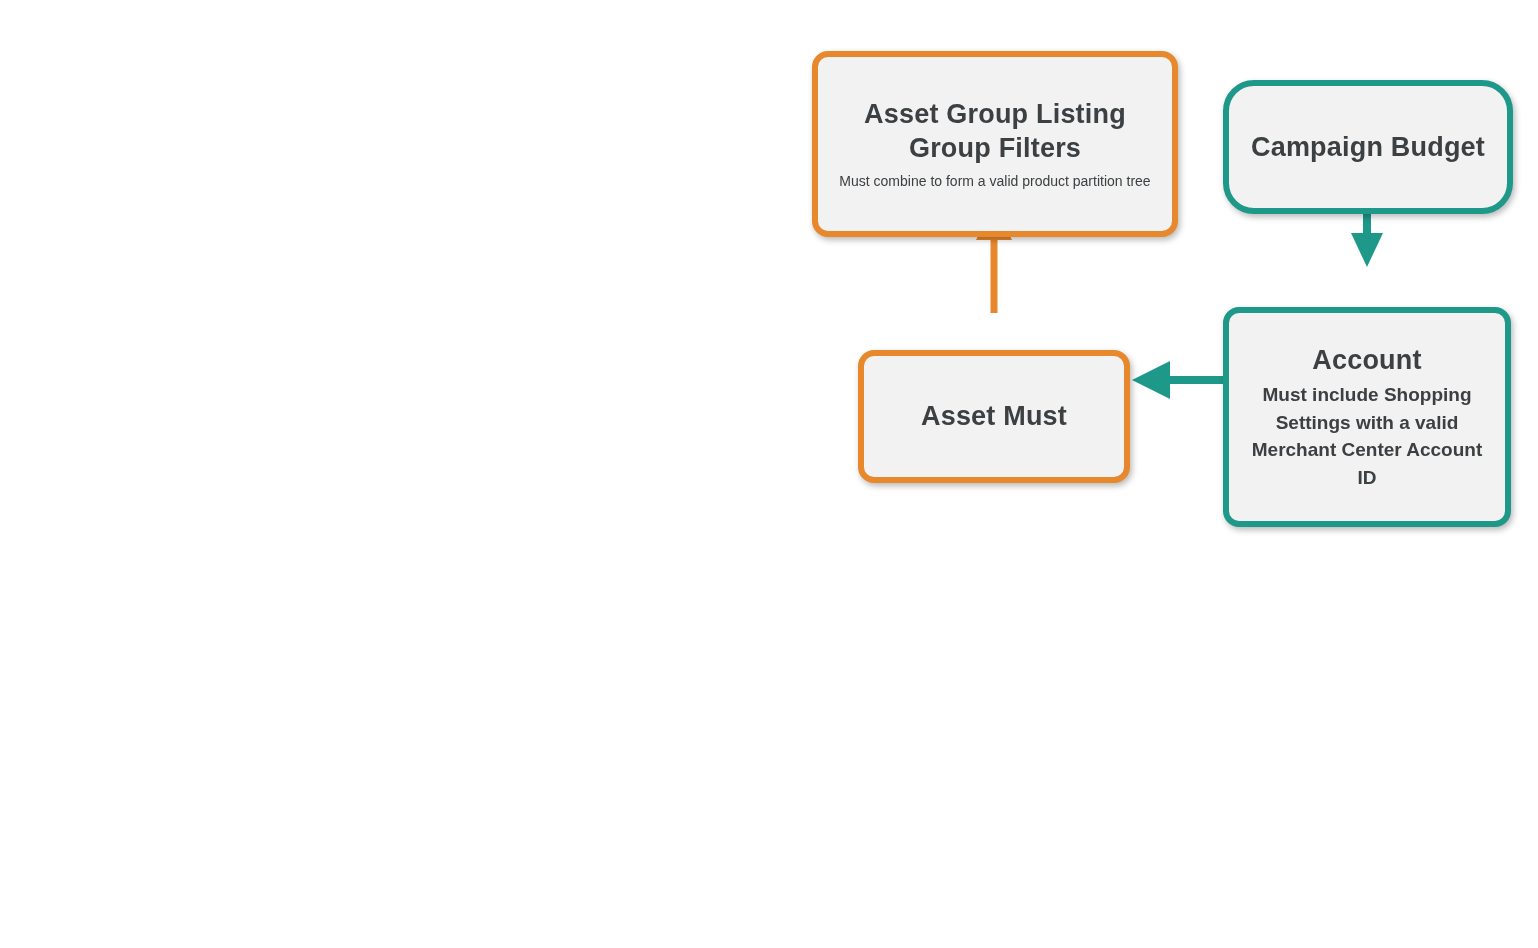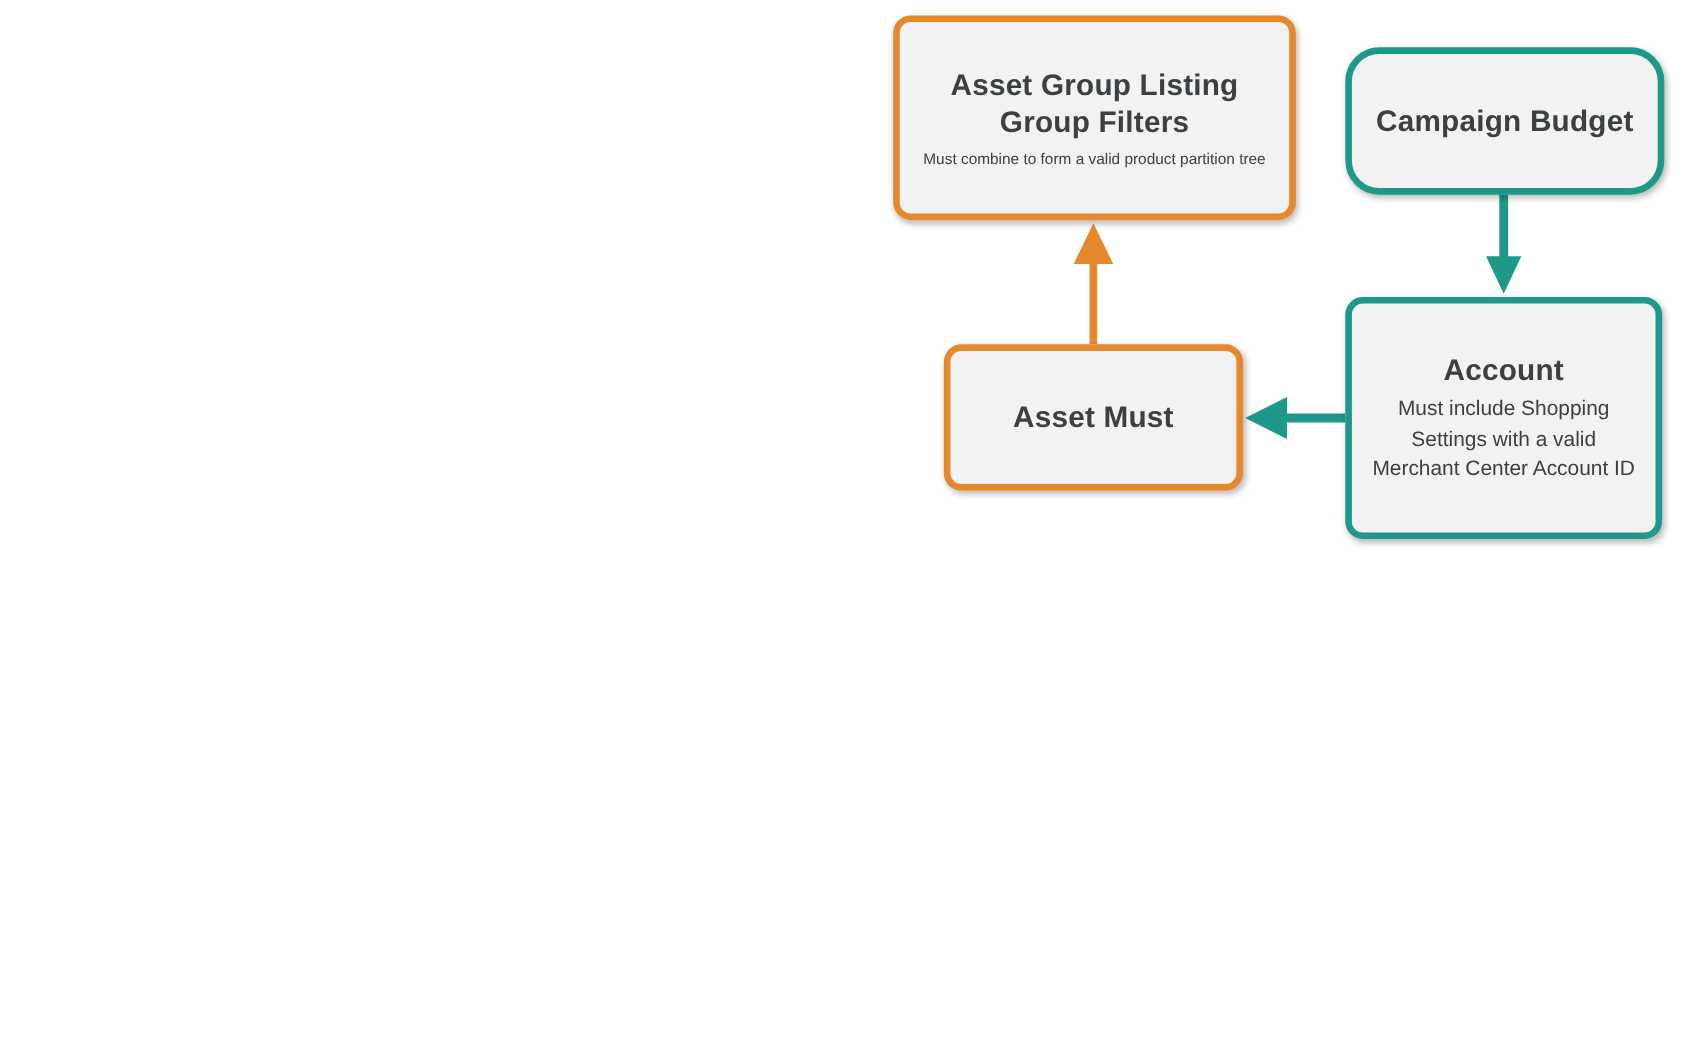--- a/index.html
+++ b/index.html
@@ -17,20 +17,21 @@
     background: var(--box-fill, #F2F2F2);
     border-radius: 16px;
     border: 6px solid #999;
     box-shadow: 2px 3px 6px rgba(0,0,0,0.28);
     display: flex;
     flex-direction: column;
     justify-content: center;
     align-items: center;
     text-align: center;
     padding: 10px 18px;
+    margin-top: 37px;
   }
   .node.orange { border-color: var(--orange, #E8882C); }
   .node.teal   { border-color: var(--teal, #1E9889); }
 
   .node-title {
     font-size: 27px;
     font-weight: 700;
     color: var(--text, #3C4043);
     line-height: 1.28;
     letter-spacing: 0.2px;
@@ -40,21 +41,21 @@
     font-weight: 400;
     color: var(--text, #3C4043);
     line-height: 1.42;
     margin-top: 6px;
   }
 
   #node-filters        { left: 812px;  top: 14px;  width: 366px; height: 186px; }
   #node-campaign-budget{ left: 1223px; top: 43px;  width: 290px; height: 134px; border-radius: 31px; }
   #node-campaign       { left: 1223px; top: 270px; width: 288px; height: 220px; }
   #node-asset-group    { left: 858px;  top: 313px; width: 272px; height: 133px; }
-  #node-campaign .node-subtitle { font-size: 19px; line-height: 1.45; margin-top: 4px; }
+  #node-campaign .node-subtitle { font-size: 19px; line-height: 1.45; margin-top: 4px; font-weight: bold; }
 
   svg.edges { position: absolute; inset: 0; width: 1538px; height: 948px; pointer-events: none; }
   .shaft-orange { stroke: var(--orange, #E8882C); stroke-width: 7; fill: none; }
   .shaft-teal   { stroke: var(--teal, #1E9889);   stroke-width: 8; fill: none; }
   .head-orange  { fill: var(--orange, #E8882C); }
   .head-teal    { fill: var(--teal, #1E9889); }
 
   .note {
     position: absolute;
     left: 18px;

